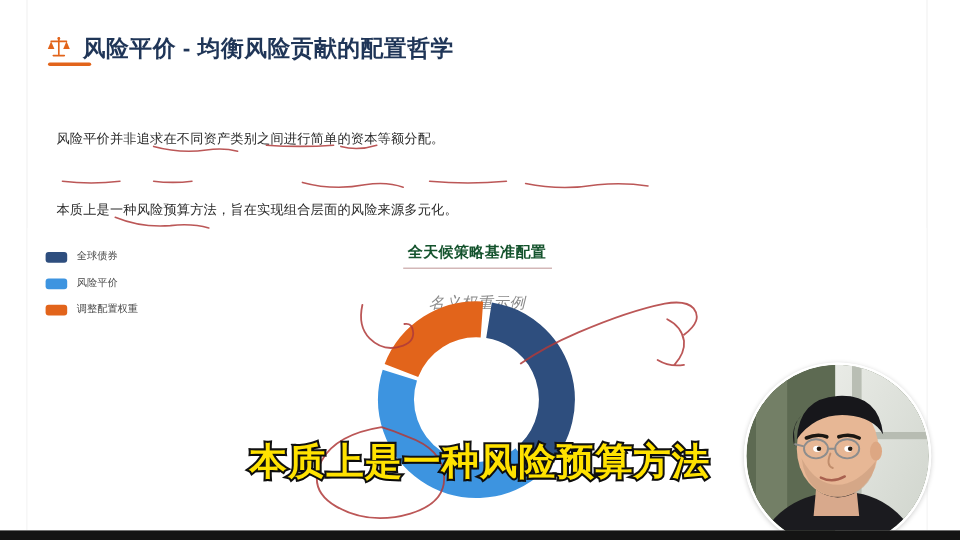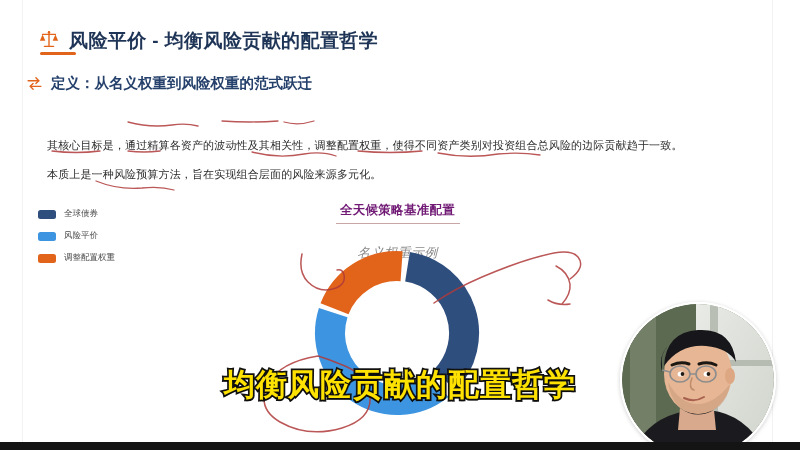--- a/index.html
+++ b/index.html
@@ -44,21 +44,21 @@
     background:#ffffff;
   }
   
   #legend{position:absolute;left:15px;top:16px;}
   .legend-item{display:flex;align-items:center;gap:8px;height:16px;margin-bottom:6px;}
   .legend-swatch{width:18px;height:9px;border-radius:2.5px;flex:0 0 auto;}
   .legend-label{font-size:8.5px;color:#4a4a4a;white-space:nowrap;}
 
   
   #chart-heading{position:absolute;left:0;top:12px;width:749px;text-align:center;}
-  #chart-title{font-size:12.5px;font-weight:bold;color:#701a75;letter-spacing:.3px;}
+  #chart-title{font-size:12.5px;font-weight:bold;color:#14532d;letter-spacing:.3px;}
   #chart-title-rule{width:124px;height:1.4px;background:#C9A6A6;margin:4px auto 0;}
   #chart-subtitle{font-size:13px;color:#8a8a8a;margin-top:20px;letter-spacing:.4px;font-style:italic;}
 
   
   #donut-wrap{position:absolute;left:249px;top:48px;width:250px;height:190px;}
   #donut-svg{display:block;width:250px;height:190px;}
 
   
   #ink-layer{position:absolute;left:0;top:0;width:800px;height:442px;pointer-events:none;}
 
@@ -98,33 +98,22 @@
         <line x1="7" y1="20" x2="17" y2="20"></line>
         <path d="M5 7 L2 14 H8 Z" fill="#E2641B" stroke="none"></path>
         <path d="M19 7 L16 14 H22 Z" fill="#E2641B" stroke="none"></path>
         <circle cx="12" cy="4.5" r="1.3" fill="#E2641B" stroke="none"></circle>
       </g>
     </svg>
     <div id="page-title">风险平价 - 均衡风险贡献的配置哲学</div>
   </div>
   <div id="title-rule"></div>
 
-  <div id="section-row">
-    <svg id="swap-icon" viewBox="0 0 24 24">
-      <g stroke="#E2641B" stroke-width="2" fill="none" stroke-linecap="round" stroke-linejoin="round">
-        <line x1="3" y1="8" x2="18" y2="8"></line>
-        <polyline points="14,4 18,8 14,12"></polyline>
-        <line x1="21" y1="16" x2="6" y2="16"></line>
-        <polyline points="10,12 6,16 10,20"></polyline>
-      </g>
-    </svg>
-    <div id="section-title">定义：从名义权重到风险权重的范式跃迁</div>
-  </div>
-
-  <div class="para" id="para-1">其核心目标是，通过精算各资产的波动性及其相关性，调整配置权重，使得不同资产类别对投资组合总风险的边际贡献趋于一致。</div>
+
+  <div class="para" id="para-0">风险平价并非追求在不同资产类别之间进行简单的资本等额分配。</div>
   <div class="para" id="para-2">本质上是一种风险预算方法，旨在实现组合层面的风险来源多元化。</div>
 
   <div id="chart-card">
 
     <div id="legend">
       <div class="legend-item">
         <span class="legend-swatch" style="background:#2E4E7E"></span>
         <span class="legend-label">全球债券</span>
       </div>
       <div class="legend-item">
@@ -174,21 +163,21 @@
 
       <path stroke-width="1.5" d="M302 254 q-4 18 6 28 q12 12 28 6 q10 -4 8 -13 q-1 -6 -7 -5"></path>
 
       <path stroke-width="1.5" d="M434 303 q20 -14 48 -26 q42 -18 72 -24 q18 -3 24 4 q8 10 -8 22"></path>
       <path stroke-width="1.5" d="M556 266 q12 6 14 18 q1 10 -8 20 M548 300 q10 6 22 4"></path>
 
       <path stroke-width="1.5" d="M318 356 q-38 6 -50 28 q-12 24 12 38 q28 16 62 6 q30 -9 28 -32 q-2 -22 -30 -32 q-12 -5 -22 -8"></path>
     </g>
   </svg>
 
-  <div id="caption">均衡风险贡献的配置哲学</div>
+  <div id="caption">本质上是一种风险预算方法</div>
 
   <div id="webcam">
     <svg id="cam-svg" viewBox="0 0 152 152">
       <defs>
         <clipPath id="camclip">
             <circle cx="76" cy="76" r="76"></circle>
           </clipPath>
         <linearGradient id="winglow" x1="0" y1="0" x2="1" y2="1">
           <stop offset="0%" stop-color="#e9ebe6"></stop>
           <stop offset="100%" stop-color="#cfd4cc"></stop>

